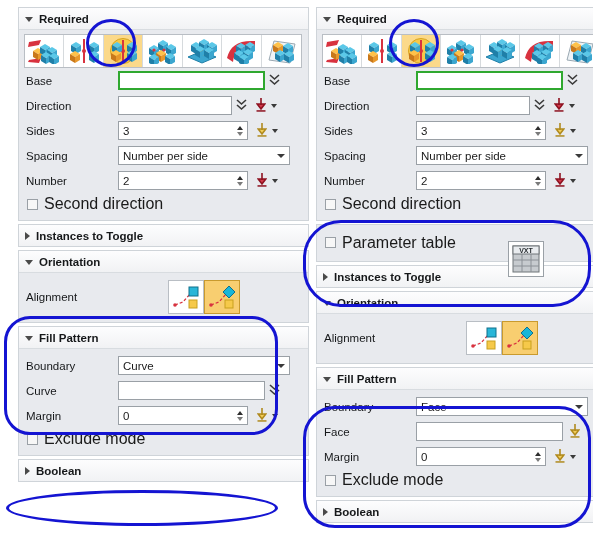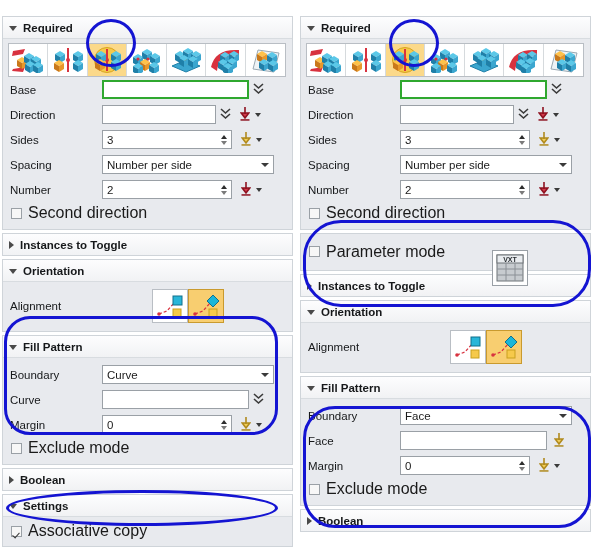--- a/index.html
+++ b/index.html
@@ -5,21 +5,21 @@
   html,body{margin:0;padding:0;}
   body{
     width:593px;height:560px;
     background:#ffffff;
     font-family:"Liberation Sans", sans-serif;
     font-size:11.5px;
     color:#1a1a1a;
     overflow:hidden;
   }
   .stage{position:relative;width:593px;height:560px;}
-  .panel{position:absolute;top:16px;width:291px;}
+  .panel{position:absolute;top:7px;width:291px;margin-left:16px;}
   .panel.left{left:2px;}
   .panel.right{left:300px;}
 
   
   .group{
     border:1px solid #cfd4d9;
     background:#f4f5f7;
     margin-bottom:3px;
   }
   .group-head{
@@ -514,32 +514,20 @@
       </div>
     </div>
 
     <div class="group">
       <div class="group-head collapsedhead">
         <span class="tri"></span>
         <span>Boolean</span>
       </div>
     </div>
 
-    <div class="group">
-      <div class="group-head">
-        <span class="tri open"></span>
-        <span>Settings</span>
-      </div>
-      <div class="group-body" style="padding:3px 5px 4px 5px">
-        <div class="cbrow">
-          <span class="cbox checked"></span>
-          <span class="cblabel">Associative copy</span>
-        </div>
-      </div>
-    </div>
   </div>
 
   <div class="panel right">
 
     <div class="group">
       <div class="group-head">
         <span class="tri open"></span>
         <span>Required</span>
       </div>
       <div class="group-body">
@@ -759,21 +747,21 @@
           <span class="cbox"></span>
           <span class="cblabel">Second direction</span>
         </div>
       </div>
     </div>
 
     <div class="group">
       <div class="group-body" style="position:relative;padding:5px 5px 6px 5px">
         <div class="cbrow" style="height:25px">
           <span class="cbox"></span>
-          <span class="cblabel">Parameter mode</span>
+          <span class="cblabel">Parameter table</span>
         </div>
         <div class="ptbl" style="position:absolute;left:191px;top:16px">
           <svg width="30" height="30" viewBox="0 0 30 30">
             <rect x="2" y="2" width="26" height="26" fill="#c7cbcf" stroke="#6f7478"></rect>
             <rect x="2" y="2" width="26" height="8" fill="#e9ecef" stroke="#6f7478"></rect>
             <text x="15" y="9" font-family="Liberation Sans, sans-serif" font-size="7" font-weight="bold" fill="#2a2f33" text-anchor="middle">VXT</text>
             <line x1="2" y1="16" x2="28" y2="16" stroke="#8b9096"></line>
             <line x1="2" y1="22" x2="28" y2="22" stroke="#8b9096"></line>
             <line x1="11" y1="10" x2="11" y2="28" stroke="#8b9096"></line>
             <line x1="20" y1="10" x2="20" y2="28" stroke="#8b9096"></line>

